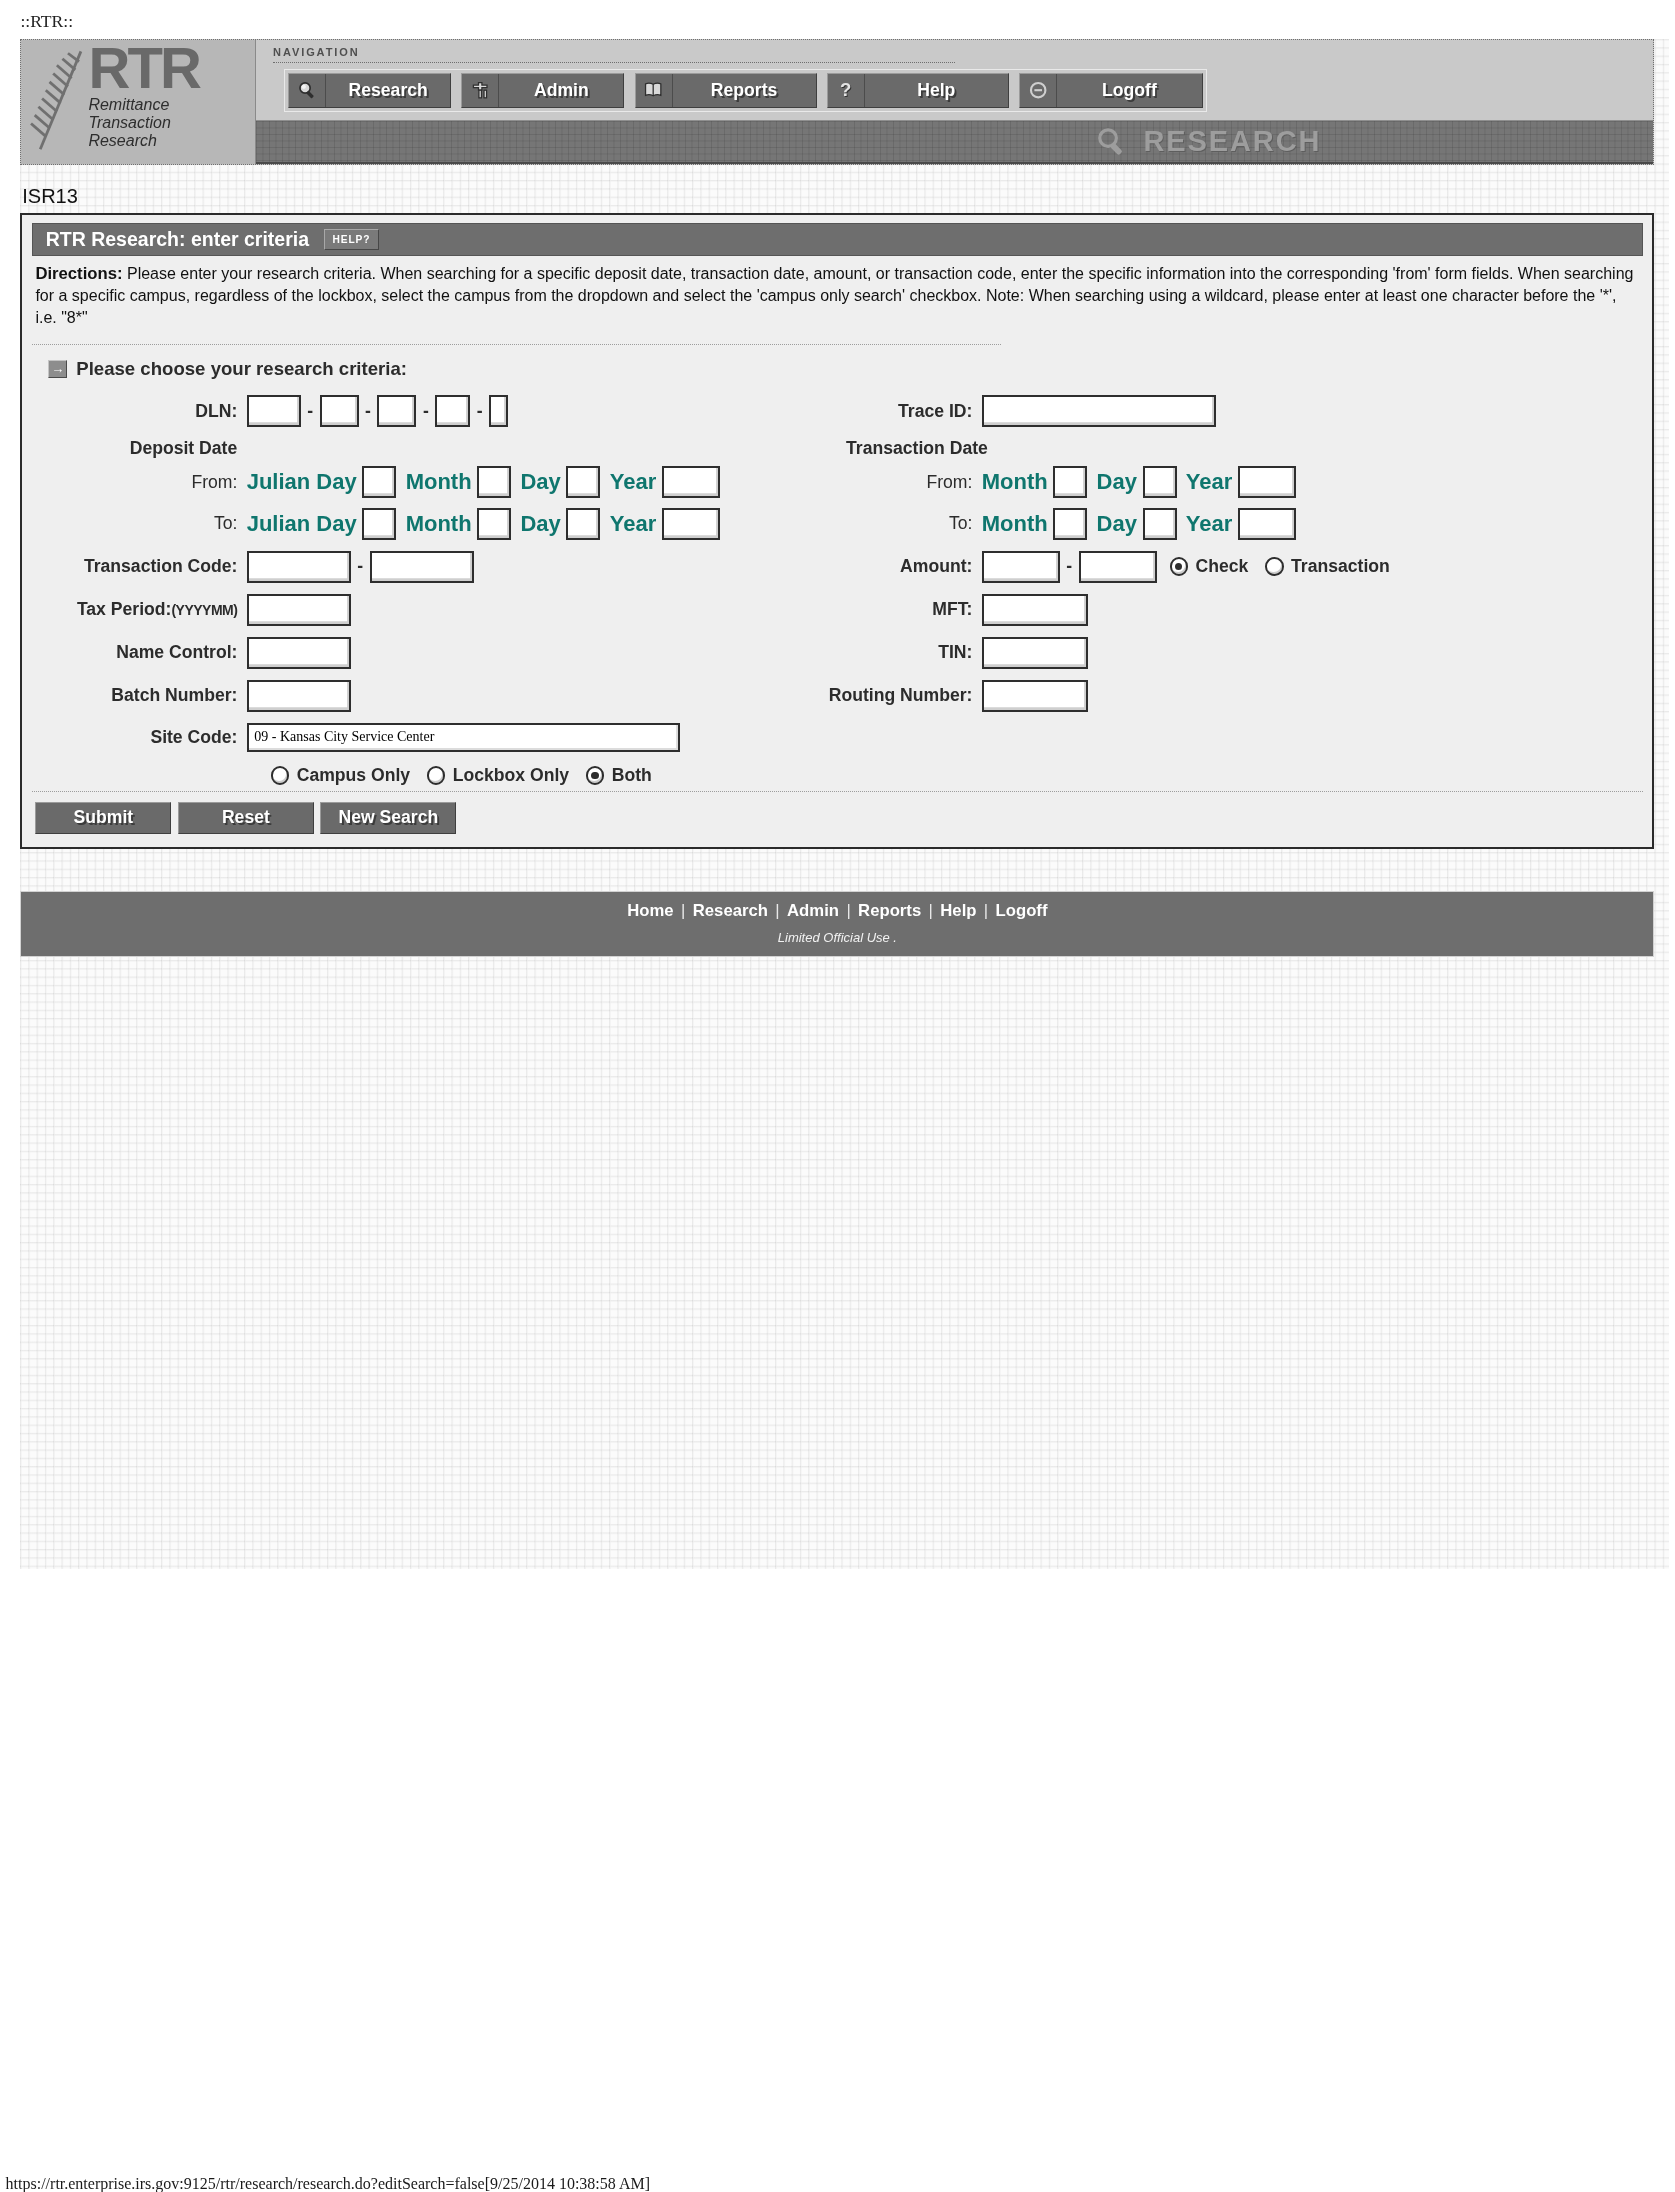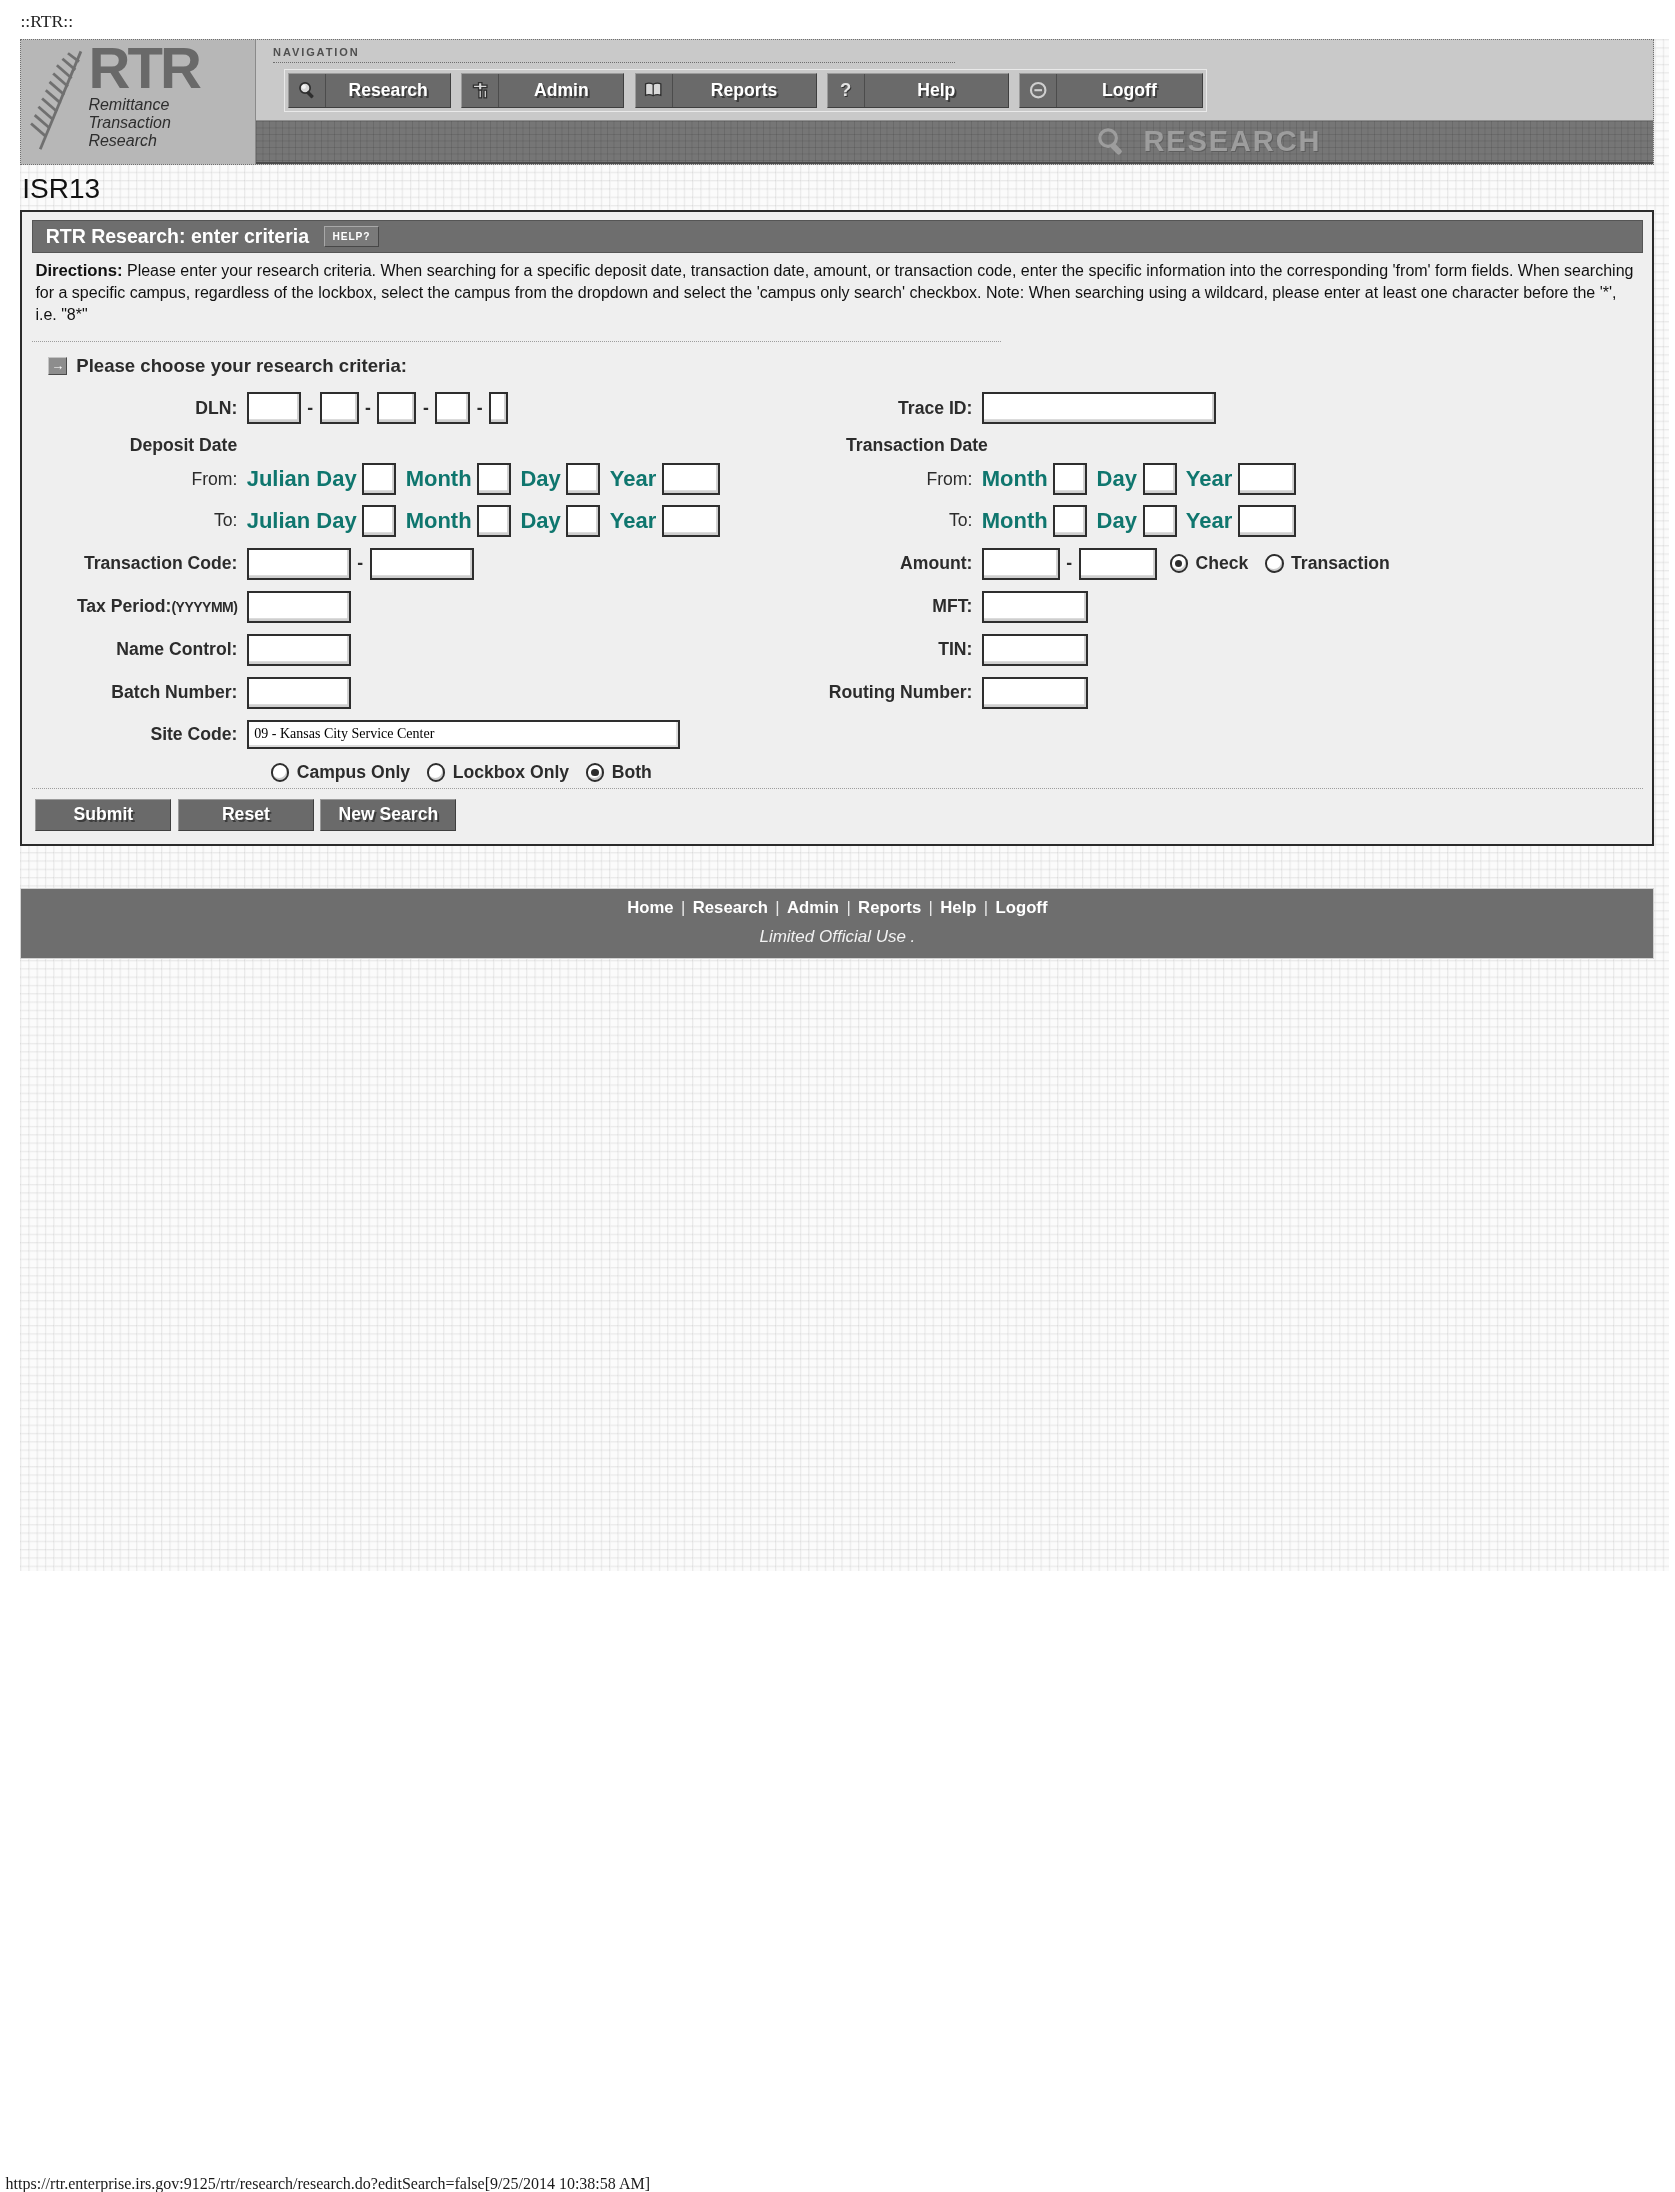--- a/index.html
+++ b/index.html
@@ -63,21 +63,21 @@
       linear-gradient(to right, rgba(0,0,0,0.10) 0.9px, transparent 0.9px),
       linear-gradient(to bottom, rgba(0,0,0,0.10) 0.9px, transparent 0.9px);
     background-size:6.5px 6.5px;
     border-top:1.9px solid #8f8f8f; border-bottom:2.8px solid #4a4a4a;
     display:flex; align-items:center;
   }
   .banner-inner { display:flex; align-items:center; gap:15px; margin-left:839px; }
   .banner-label { font-size:29px; font-weight:bold; letter-spacing:1.9px; color:#9d9d9d;
     text-shadow:0.9px 0.9px 0 #5e5e5e; }
 
-  .screen-id { font-size:28px; color:#111; padding:7.4px 0 5.6px 1.9px; }
+  .screen-id { font-size:20px; color:#111; padding:7.4px 0 5.6px 1.9px;margin-top:12px; }
 
   
   .panel {
     width:1634px; border:2.8px solid #2b2b2b; background:#efefef; padding:7.4px 9.3px 11px 9.3px;
   }
   .panel-titlebar {
     height:33px; background:#6e6e6e; display:flex; align-items:center; gap:15px; padding-left:13px;
     border:0.9px solid #555;
   }
   .panel-title { color:#ffffff; font-weight:bold; font-size:19.5px; }
@@ -146,21 +146,21 @@
   }
 
   
   .footer {
     width:1634px; margin-top:42px; background:#6e6e6e; border:1.9px solid #d2d2d2;
     padding:9.3px 0 11px 0; text-align:center;
   }
   .footer-links { color:#fff; font-weight:bold; font-size:16.7px; }
   .flink { cursor:pointer; }
   .fsep { margin:0 7.4px; font-weight:normal; color:#e8e8e8; }
-  .footer-notice { color:#f2f2f2; font-style:italic; font-size:17px; margin-top:9.3px; }
+  .footer-notice { color:#f2f2f2; font-style:italic; font-size:13px; margin-top:9.3px; }
 
   .texture-spacer { height:612px; }
   .status-line {
     position:absolute; bottom:0; left:5.6px;
     font-family:"Liberation Serif", serif; font-size:16px; color:#1a1a1a;
   }
 </style>
 </head>
 <body>
 

